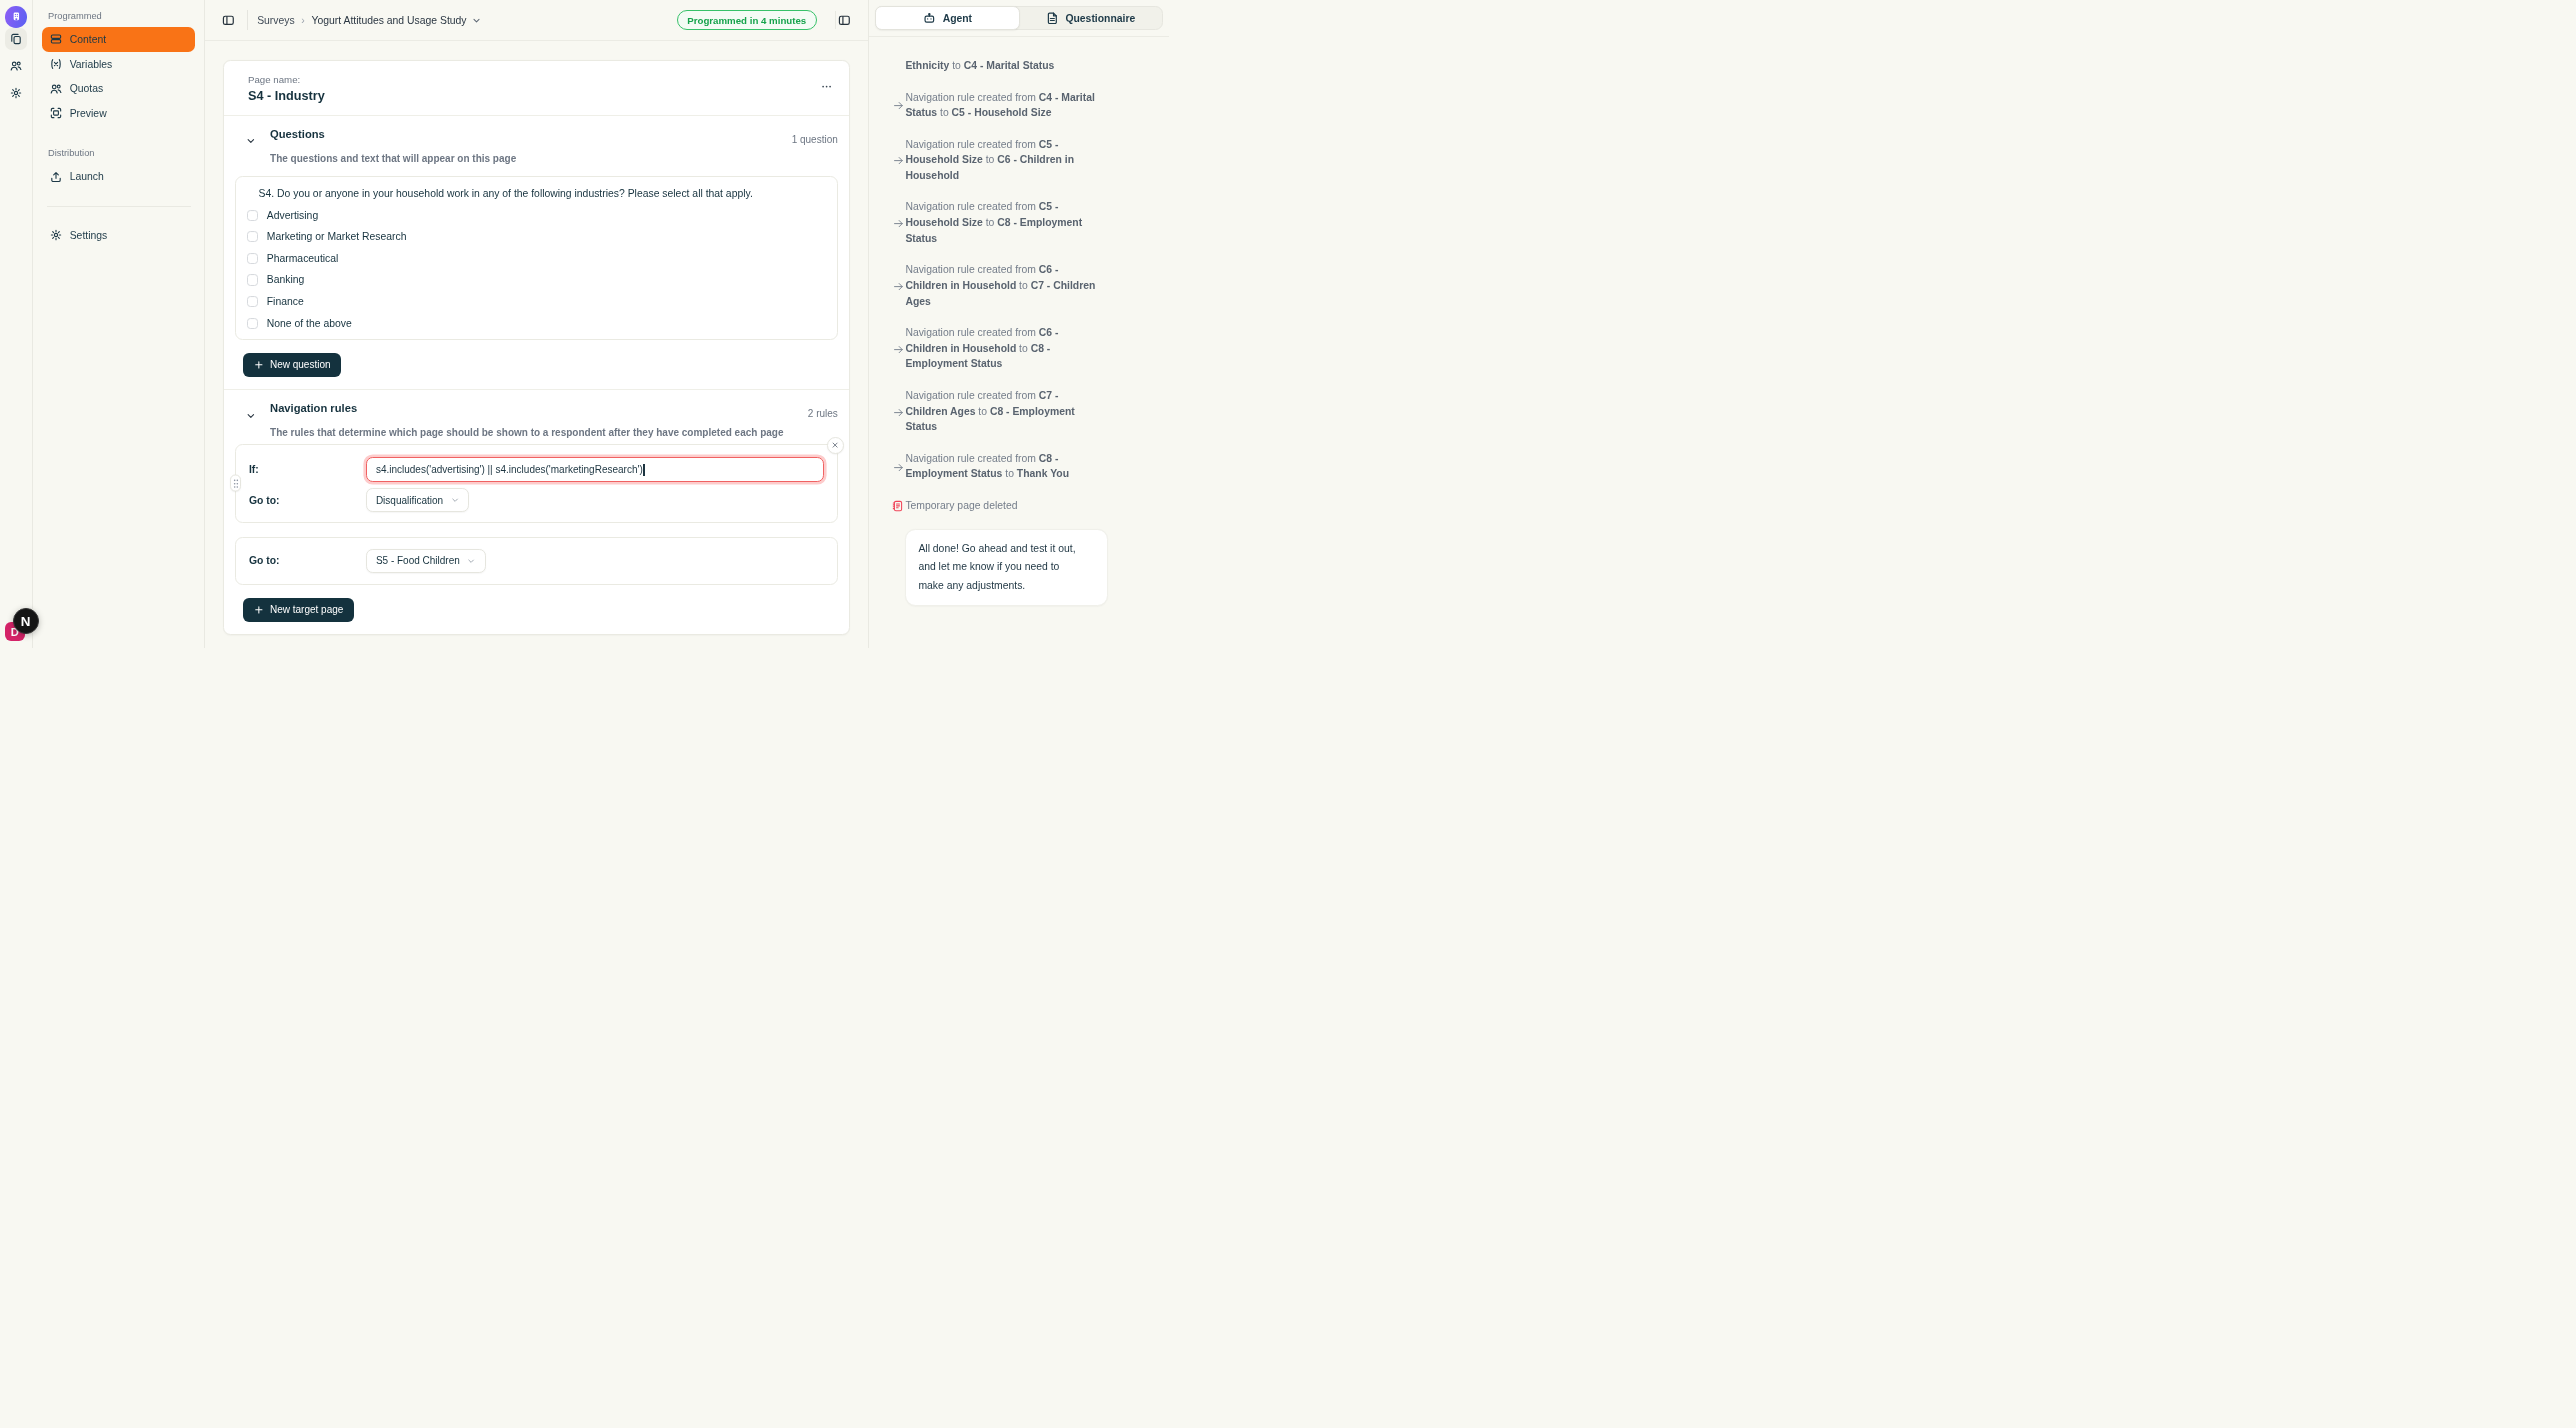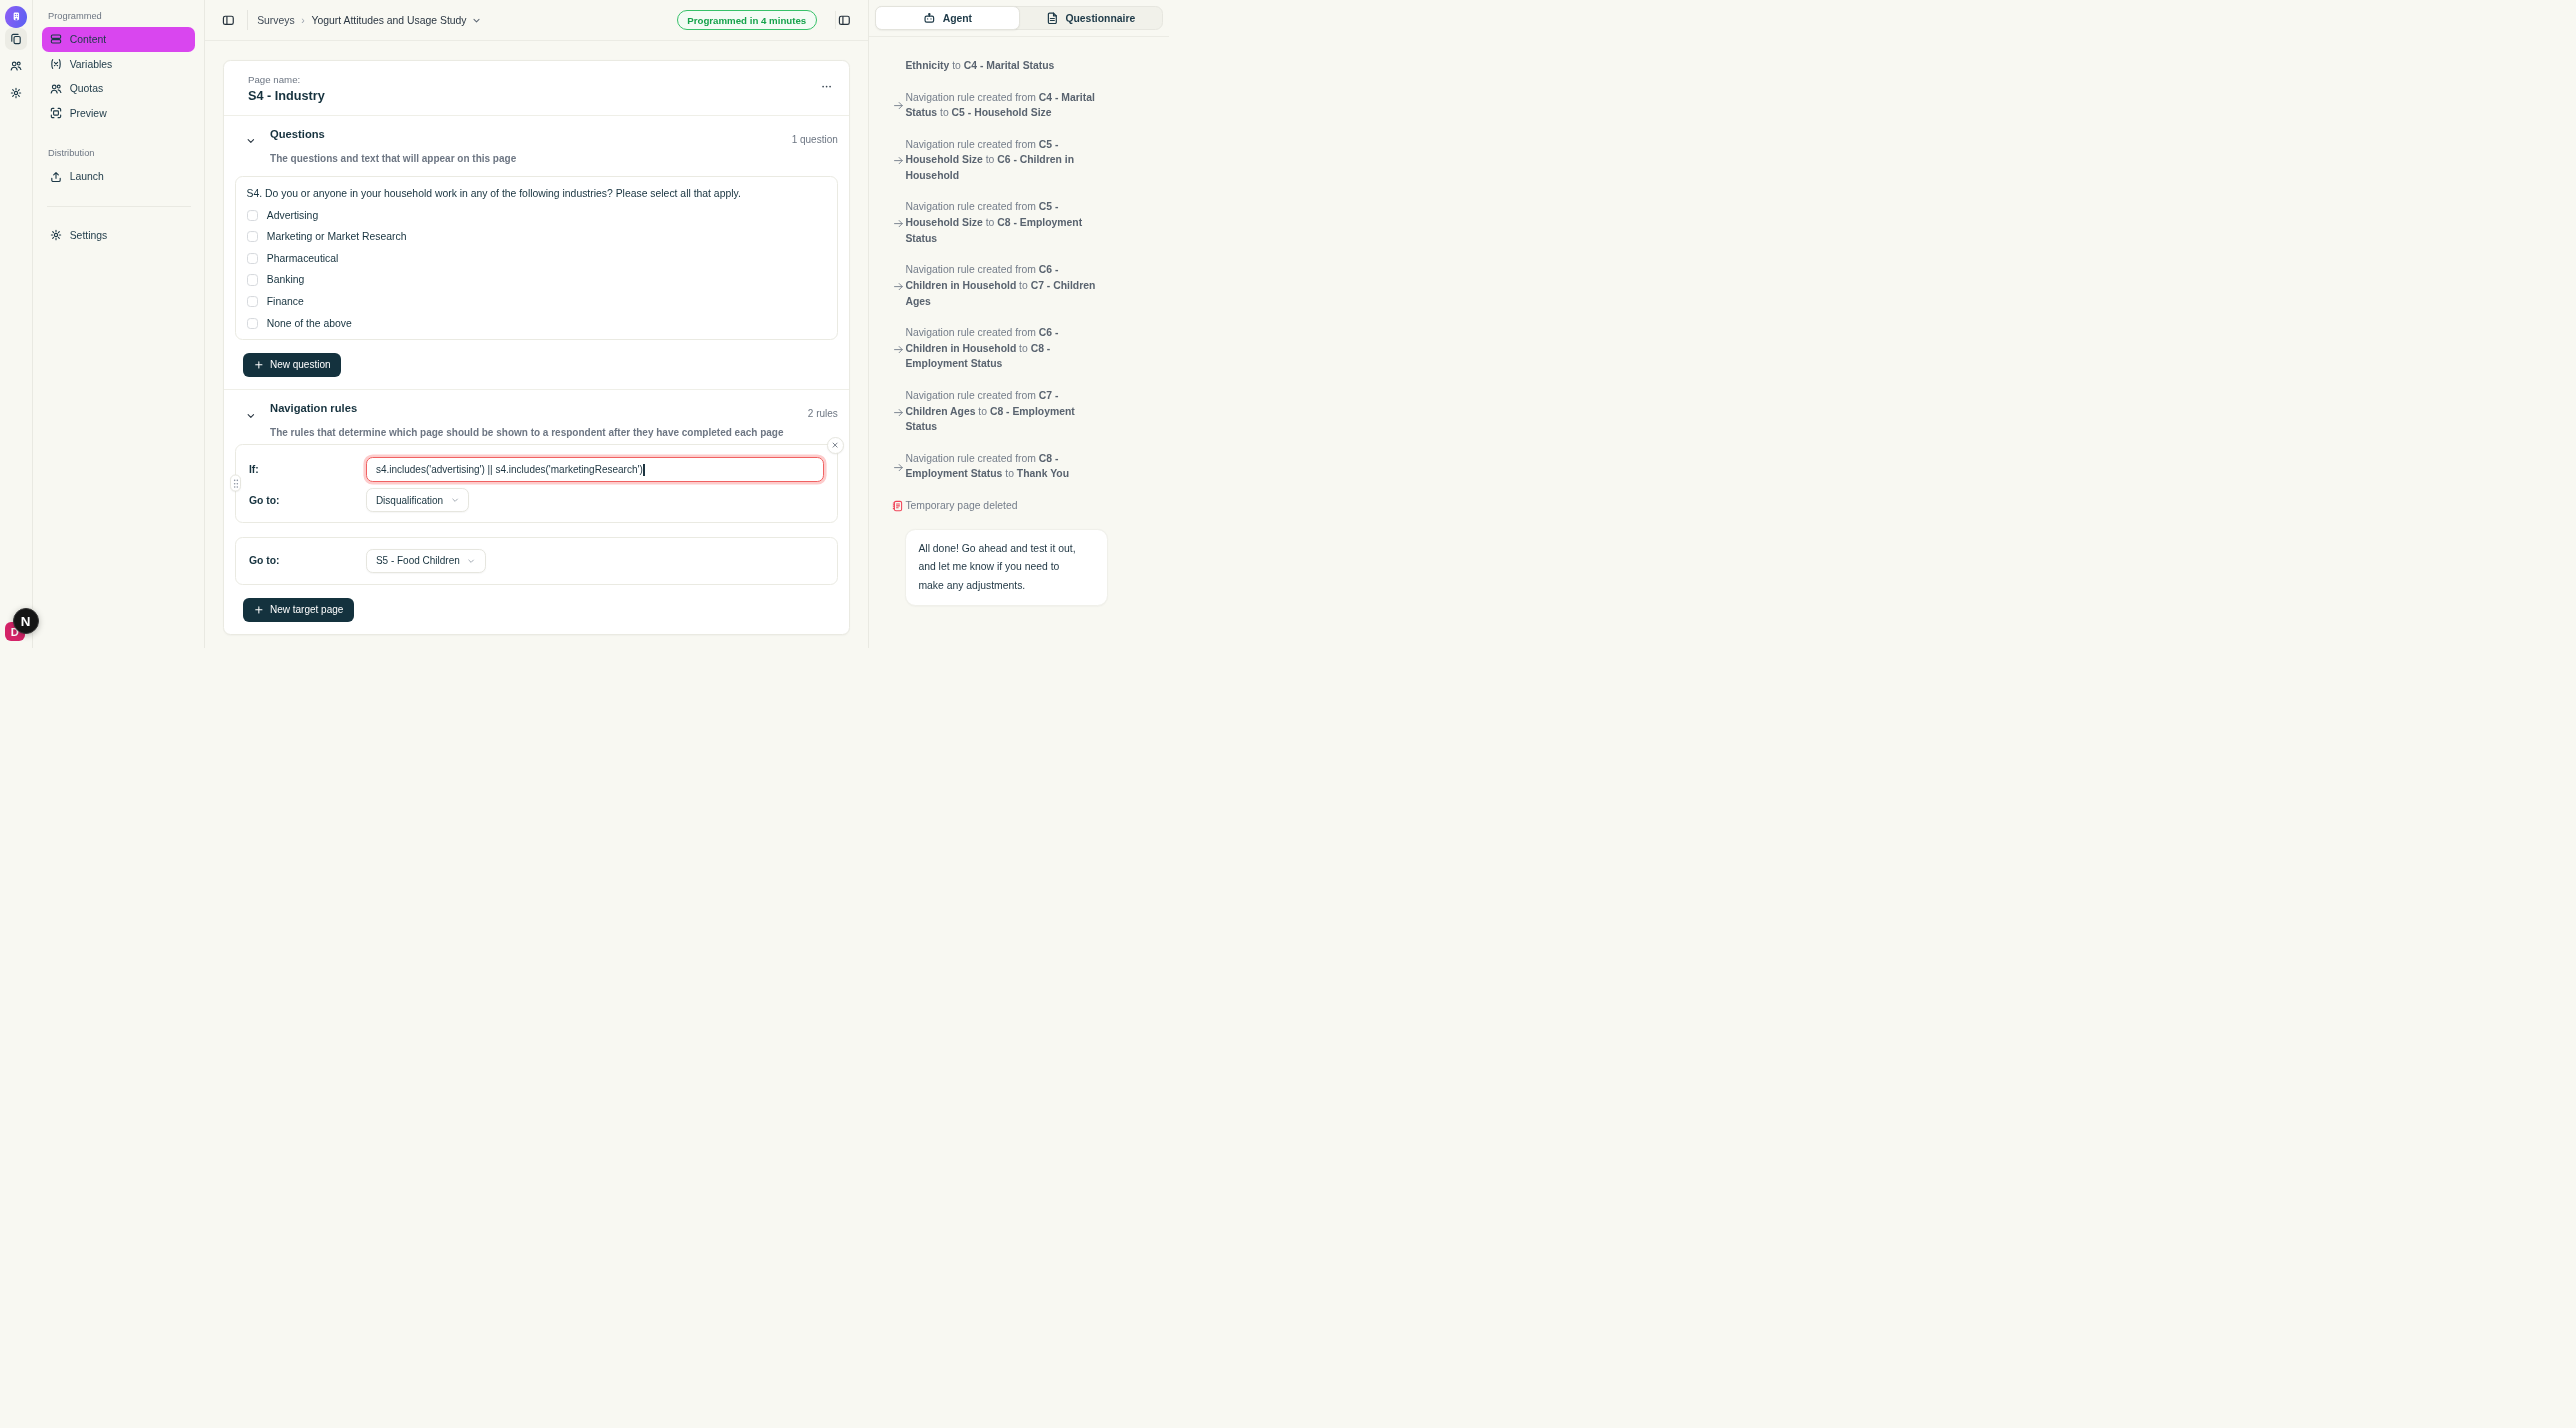--- a/index.html
+++ b/index.html
@@ -14,21 +14,21 @@
   .logo{width:21.6px;height:21.6px;border-radius:50%;background:linear-gradient(105deg,#8d5ef5,#5a61f2);display:flex;align-items:center;justify-content:center;flex:none;}
   .rail-btn{width:22.4px;height:22.4px;border-radius:6.7px;display:flex;align-items:center;justify-content:center;color:#1d3947;cursor:pointer;}
   .rail-btn.sel{background:#ecece5;}
   .rail-btn + .rail-btn{margin-top:4.5px;}
   .rail-btn:first-of-type{margin-top:10.4px;}
 
   
   .sidebar{border-right:0.7px solid #e9e9e2;padding:7.5px 9px;display:flex;flex-direction:column;font-size:10.4px;}
   .sb-label{font-size:9.3px;color:#6d7683;padding:3px 6px 6.7px;}
   .sb-item{display:flex;align-items:center;gap:8.2px;height:24.6px;padding:0 7.5px;border-radius:6.7px;color:#1d3947;cursor:pointer;}
-  .sb-item.active{background:#d946ef;}
+  .sb-item.active{background:#f97316;}
   .sb-sec + .sb-sec{margin-top:19.4px;}
   .sb-hr{border-top:0.7px solid #e9e9e2;margin:16.4px 4.5px;}
 
   
   .main{display:flex;flex-direction:column;min-width:0;}
   .mheader{height:41px;flex:none;display:flex;align-items:center;padding:0 15px;border-bottom:0.7px solid #ebebe4;}
   .hicon{color:#26323c;cursor:pointer;display:flex;padding:2.2px;}
   .vsep{width:0.7px;height:19.4px;background:#e5e5df;margin:0 9.7px;}
   .crumb{font-size:10.4px;color:#404b57;display:flex;align-items:center;gap:6.7px;}
   .crumb .chev{color:#9aa2ac;font-size:10.4px;}
@@ -42,21 +42,21 @@
   .pn-label{font-size:9.7px;color:#6d7683;}
   .pn-title{font-size:12.7px;font-weight:700;margin-top:3.7px;color:#16323e;}
   .dots{margin-left:auto;color:#3a4754;cursor:pointer;padding:4.5px;margin-top:3px;}
   .sec{border-top:0.7px solid #efefe8;padding:12px 11.2px 12px 11.2px;}
   .sec-head{display:flex;align-items:flex-start;padding-left:11.2px;}
   .sec-chev{color:#2a3642;margin:7.5px 14px 0 0;cursor:pointer;flex:none;}
   .sec-title{font-size:11.2px;font-weight:700;}
   .sec-sub{font-size:10px;color:#6d7683;margin-top:13px;font-weight:bold;}
   .sec-count{margin-left:auto;font-size:10px;color:#6d7683;padding-top:6.7px;}
   .qcard{margin-top:12px;border:0.7px solid #eaeae2;border-radius:7.5px;padding:9px 10.4px 5.2px;}
-  .qtext{font-size:10.4px;color:#16323e;line-height:15px;}
+  .qtext{font-size:10.4px;color:#16323e;line-height:15px;margin-left:12px;}
   .opt{display:flex;align-items:center;gap:9px;height:21.6px;cursor:pointer;}
   .opt:first-of-type{margin-top:3.7px;}
   .cb{width:11.2px;height:11.2px;border:1.1px solid #d7dade;border-radius:3.4px;background:#fff;flex:none;box-shadow:inset 0 0.7px 0.7px rgba(0,0,0,.02);}
   .optlbl{font-size:10.4px;color:#16323e;}
   .btn-dark{display:inline-flex;align-items:center;gap:6.7px;height:24px;padding:0 10.4px;background:#14323e;color:#fff;border:none;border-radius:6px;font-size:10px;font-family:inherit;margin-top:12.7px;cursor:pointer;margin-left:8px;}
   .rulecard{position:relative;margin-top:6px;border:0.7px solid #eaeae2;border-radius:7.5px;padding:12.7px 12.7px 9.7px;}
   .rulecard.second{margin-top:13.4px;padding:11.2px 12.7px;}
   .rule-row{display:flex;align-items:center;}
   .rule-row + .rule-row{margin-top:6px;}
   .rule-label{width:117px;font-size:10.4px;font-weight:700;flex:none;}

